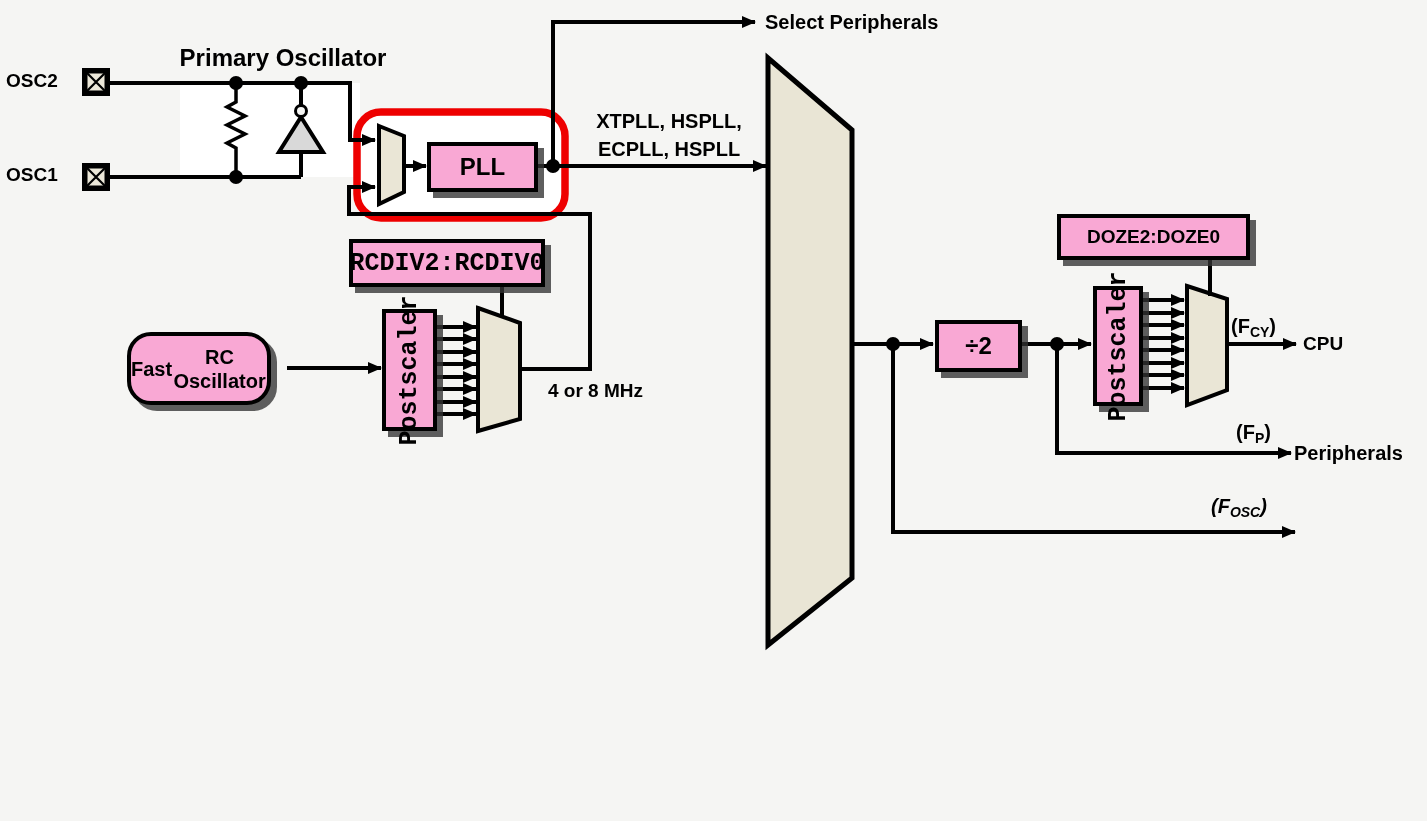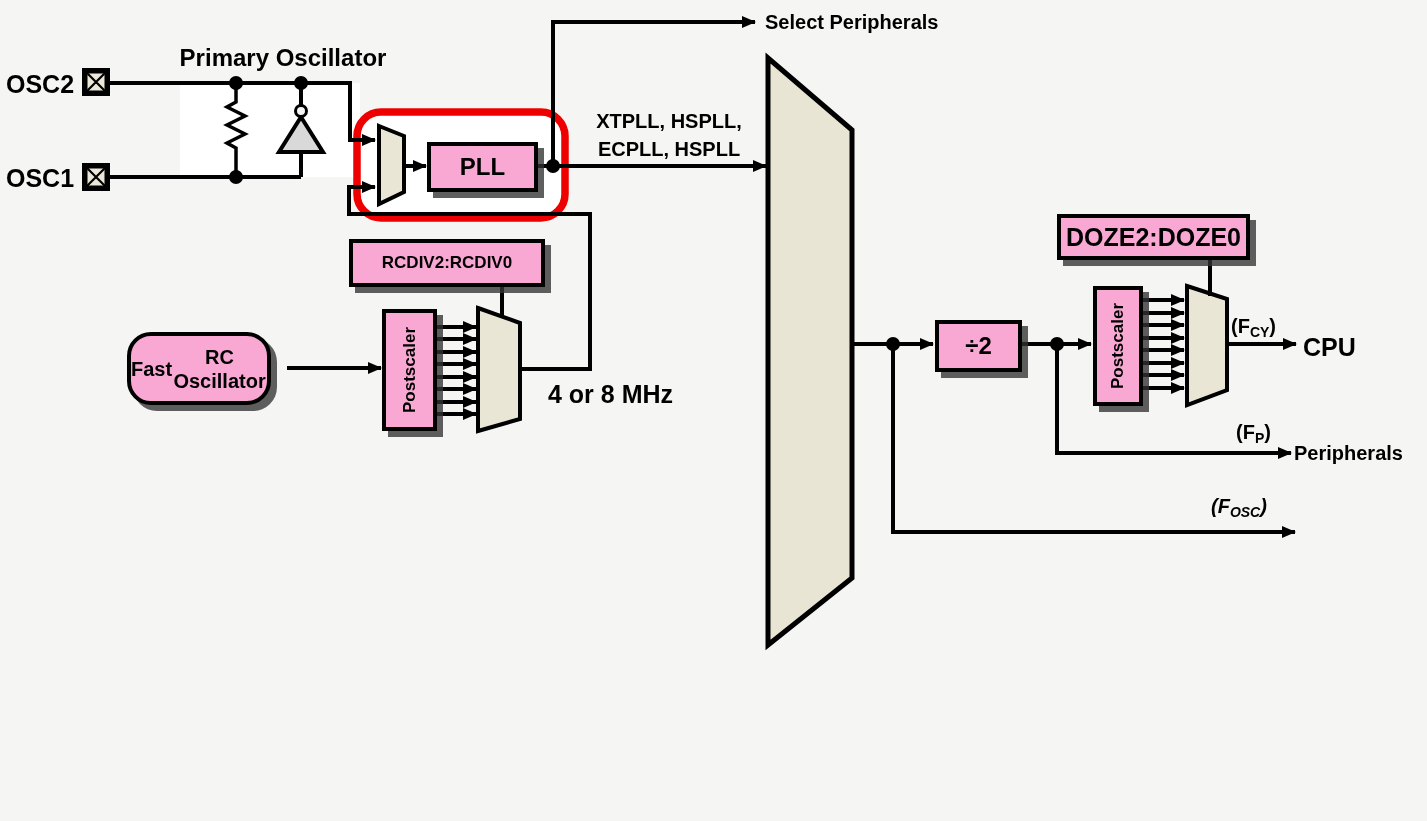--- a/index.html
+++ b/index.html
@@ -10,21 +10,21 @@
   #wires{position:absolute;left:0;top:0;}
   .box{
     position:absolute;box-sizing:border-box;background:#f9a8d4;border:4px solid #000;
     display:flex;align-items:center;justify-content:center;text-align:center;
     box-shadow:6px 6px 0 rgba(50,50,50,0.78);
   }
   .vbox span{transform:rotate(-90deg);white-space:nowrap;display:block;}
   .lbl{position:absolute;white-space:nowrap;}
   .center{text-align:center;}
   .fsub{font-size:14px;vertical-align:-4px;}
-  .f20{font-size:20px;} .f21{font-size:25px;} .f24{font-size:24px;} .f19{font-size:17px;}
+  .f20{font-size:20px;} .f21{font-size:19px;} .f24{font-size:24px;} .f19{font-size:25px;font-family:Liberation Mono, monospace;}
 </style>
 </head>
 <body>
 
 <div id="stage">
 
   <svg id="wires" width="1427" height="821" viewBox="0 0 1427 821">
     <defs>
       <marker id="arr" markerWidth="15" markerHeight="12" refX="13" refY="6" orient="auto" markerUnits="userSpaceOnUse">
         <path d="M0,0 L14,6 L0,12 Z" fill="#000"></path>

